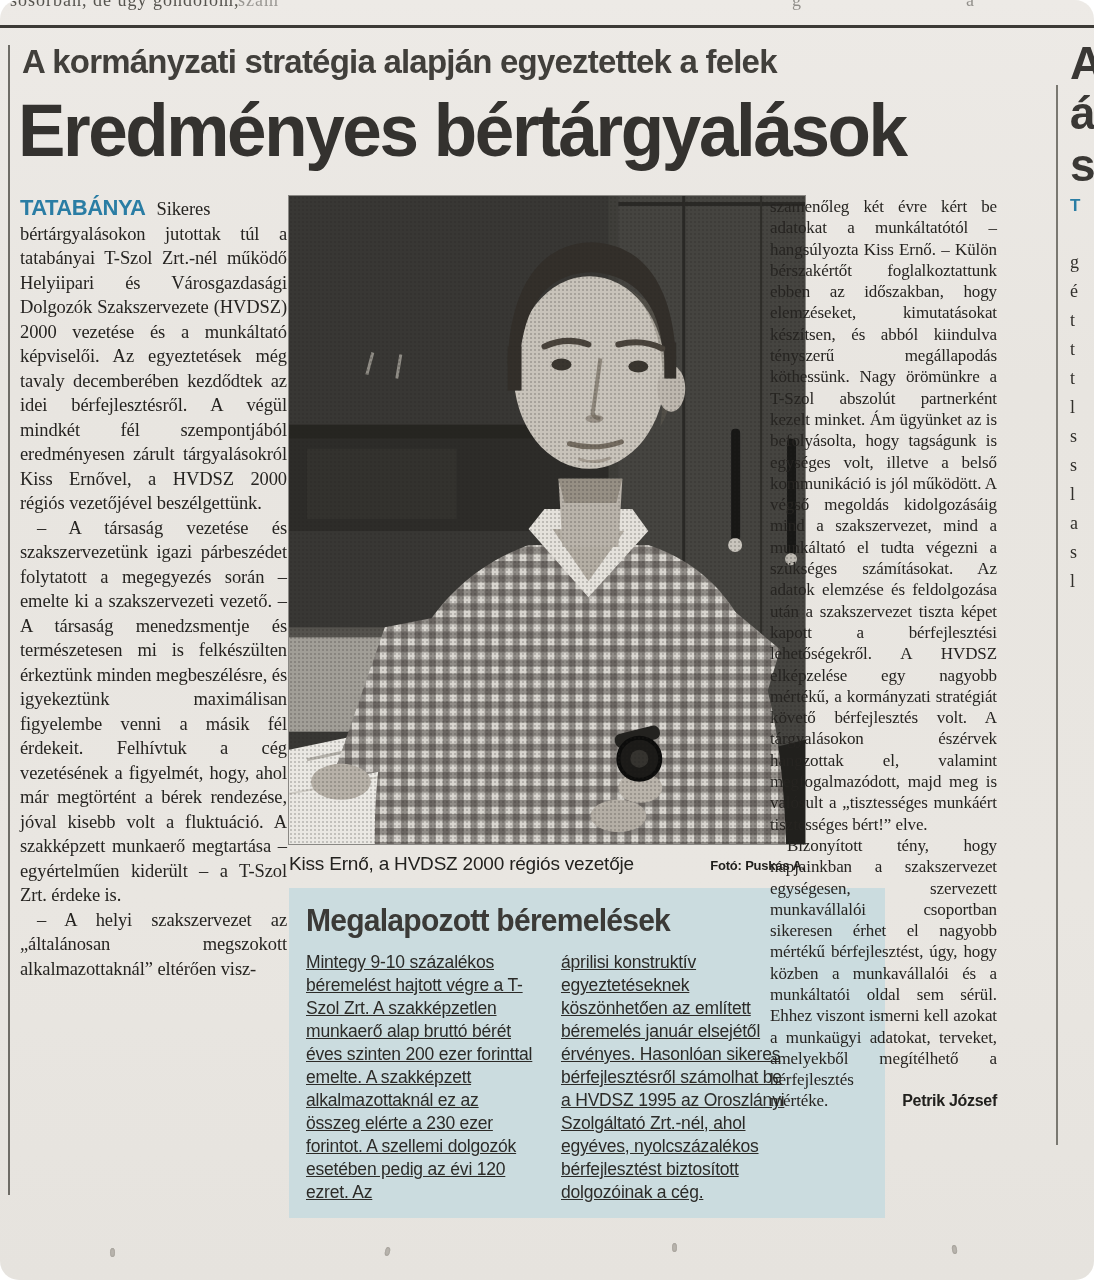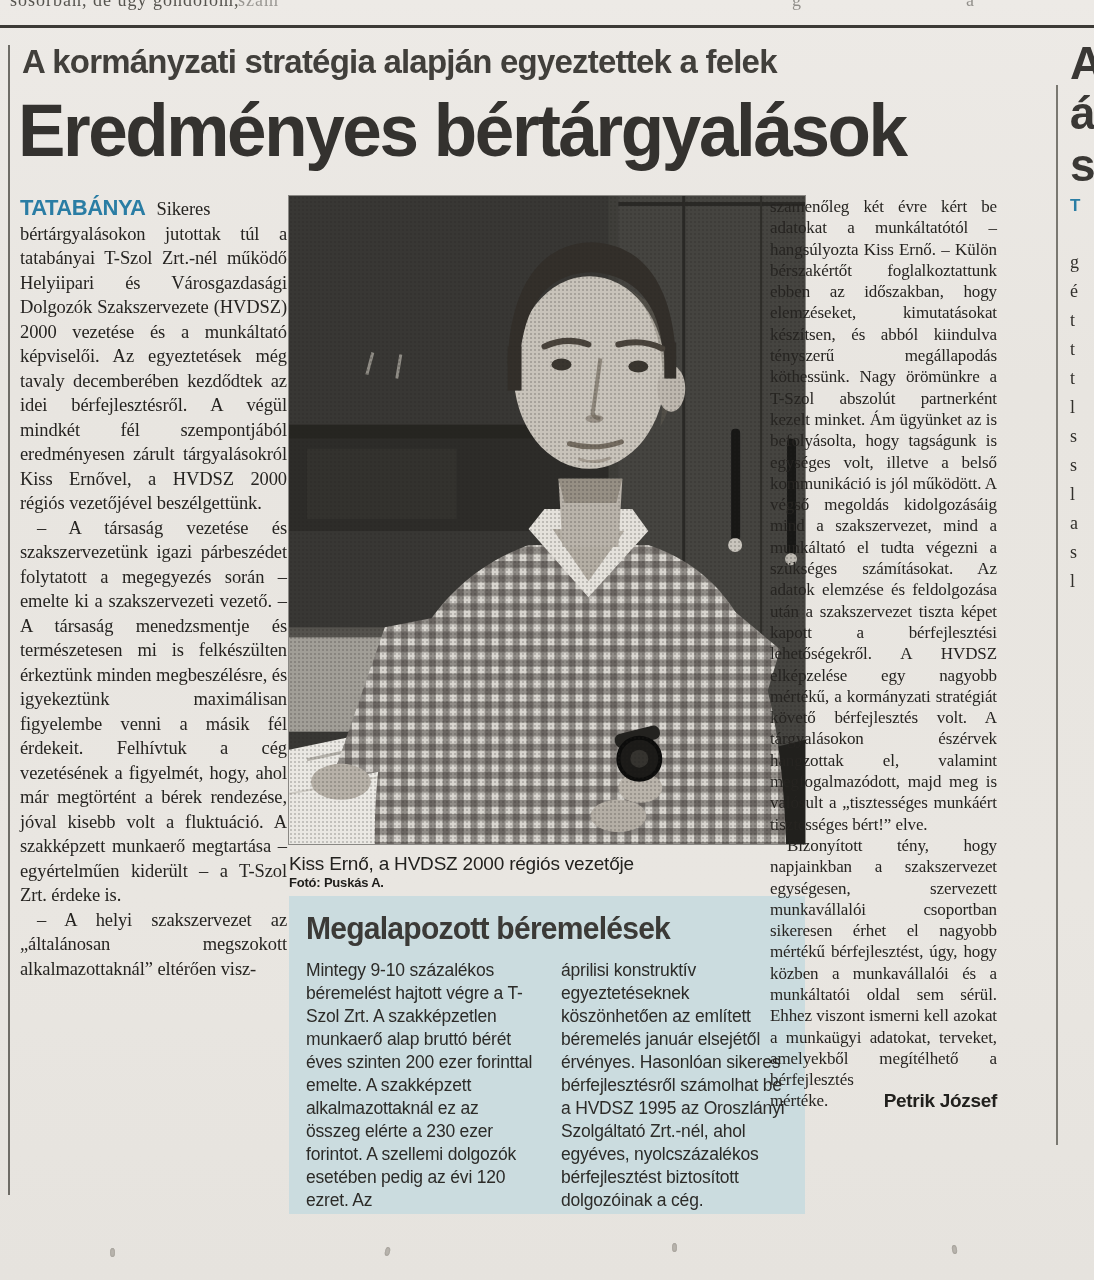--- a/index.html
+++ b/index.html
@@ -3,20 +3,21 @@
 <meta charset="utf-8">
 <style>
   html,body{margin:0;padding:0;}
   .page{
     position:relative;
     width:1094px;height:1280px;
     overflow:hidden;
     background:linear-gradient(180deg,#edeae6 0%,#e8e5e0 30%,#e9e6e1 70%,#e6e3de 100%);
     font-family:"Liberation Serif",serif;
     color:#262421;
+    border-radius:19px;
   }
   
   .top-strip{position:absolute;top:0;left:0;width:100%;height:15px;overflow:hidden;}
   .top-strip .frag{position:absolute;top:-10px;font:18px "Liberation Serif",serif;color:#56544f;white-space:nowrap;letter-spacing:1px;}
   .frag.f1{left:10px;}
   .frag.f2{left:238px;opacity:.55;}
   .frag.f3{left:792px;opacity:.6;}
   .frag.f4{left:966px;opacity:.6;}
   .top-rule{position:absolute;left:0;top:25px;width:1094px;height:3px;background:#3c3a36;}
   
@@ -39,50 +40,49 @@
   .col{position:absolute;top:196px;text-align:justify;hyphens:auto;}
   .col p{margin:0;}
   .col-left{left:20px;width:267px;font-size:18.5px;line-height:24.5px;letter-spacing:-0.1px;}
   .col-right{left:770px;width:227px;font-size:17px;line-height:21.3px;letter-spacing:-0.1px;}
   .col-left p + p, .col-right p + p{text-indent:17px;}
   .dateline{
     font-family:"Liberation Sans",sans-serif;font-weight:700;
     font-size:22px;letter-spacing:-0.5px;color:#2a7da4;margin-right:11px;
   }
   .last-line{display:flex;justify-content:space-between;align-items:center;}
-  .byline{font-family:"Liberation Sans",sans-serif;font-weight:700;font-size:19px;color:#21201d;letter-spacing:-0.3px;}
+  .byline{font-family:"Liberation Sans",sans-serif;font-weight:700;font-size:16px;color:#21201d;letter-spacing:-0.3px;}
   
   .col-mid{position:absolute;left:289px;top:196px;width:518px;}
   .photo{position:relative;width:516px;height:648px;outline:1px solid #8a8884;background:#403f3b;}
   .photo svg{display:block;width:100%;height:100%;}
   .photo .halftone{
     position:absolute;inset:0;pointer-events:none;
     background-image:radial-gradient(rgba(35,33,30,.20) 1px,transparent 1.4px);
     background-size:4px 4px;
   }
   .caption-row{
     display:flex;justify-content:space-between;align-items:baseline;
     margin-top:9px;width:516px;
     font-family:"Liberation Sans",sans-serif;
-    flex-direction:column;
   }
   .caption{font-size:19px;color:#22211e;letter-spacing:-0.2px;}
   .credit{font-size:13px;font-weight:700;color:#1e1d1a;letter-spacing:-0.2px;}
   .infobox{
-    margin-top:6px;width:516px;box-sizing:border-box;
-    background:#cbdcdf;padding:15px 17px 2px 17px;
+    margin-top:13px;width:596px;box-sizing:border-box;
+    background:#cbdcdf;padding:15px 17px 14px 17px;
     font-family:"Liberation Sans",sans-serif;
   }
   .infobox-title{
     font-size:31px;font-weight:700;color:#3b3a37;letter-spacing:-0.8px;
     transform:scaleX(.97);transform-origin:left top;
     margin-bottom:12px;white-space:nowrap;
   }
   .infobox-cols{display:flex;gap:28px;}
-  .infobox-cols p{margin:0;width:227px;font-size:17.5px;line-height:23px;color:#2c2b28;letter-spacing:-0.2px;}
+  .infobox-cols p{margin:0;width:227px;font-size:17.5px;line-height:23px;color:#2c2b28;letter-spacing:-0.2px;text-decoration:underline;}
   
   .sliver{position:absolute;left:1066px;top:0;width:28px;height:1280px;overflow:hidden;}
   .sliver .big{position:absolute;left:4px;font-family:"Liberation Sans",sans-serif;font-weight:700;font-size:46px;color:#3a3835;}
   .sliver .b0{top:36px;}
   .sliver .b1{top:86px;}
   .sliver .b2{top:138px;}
   .sliver .teal{position:absolute;left:4px;top:196px;font-family:"Liberation Sans",sans-serif;font-weight:700;font-size:17px;color:#2a7da4;}
   .sliver .ltr{position:absolute;left:4px;font-size:18px;color:#33312d;font-family:"Liberation Serif",serif;}
   
   .speck{position:absolute;width:5px;height:9px;border-radius:50%;background:#b9b5ae;box-shadow:inset 0 0 2px #8d8982;}

